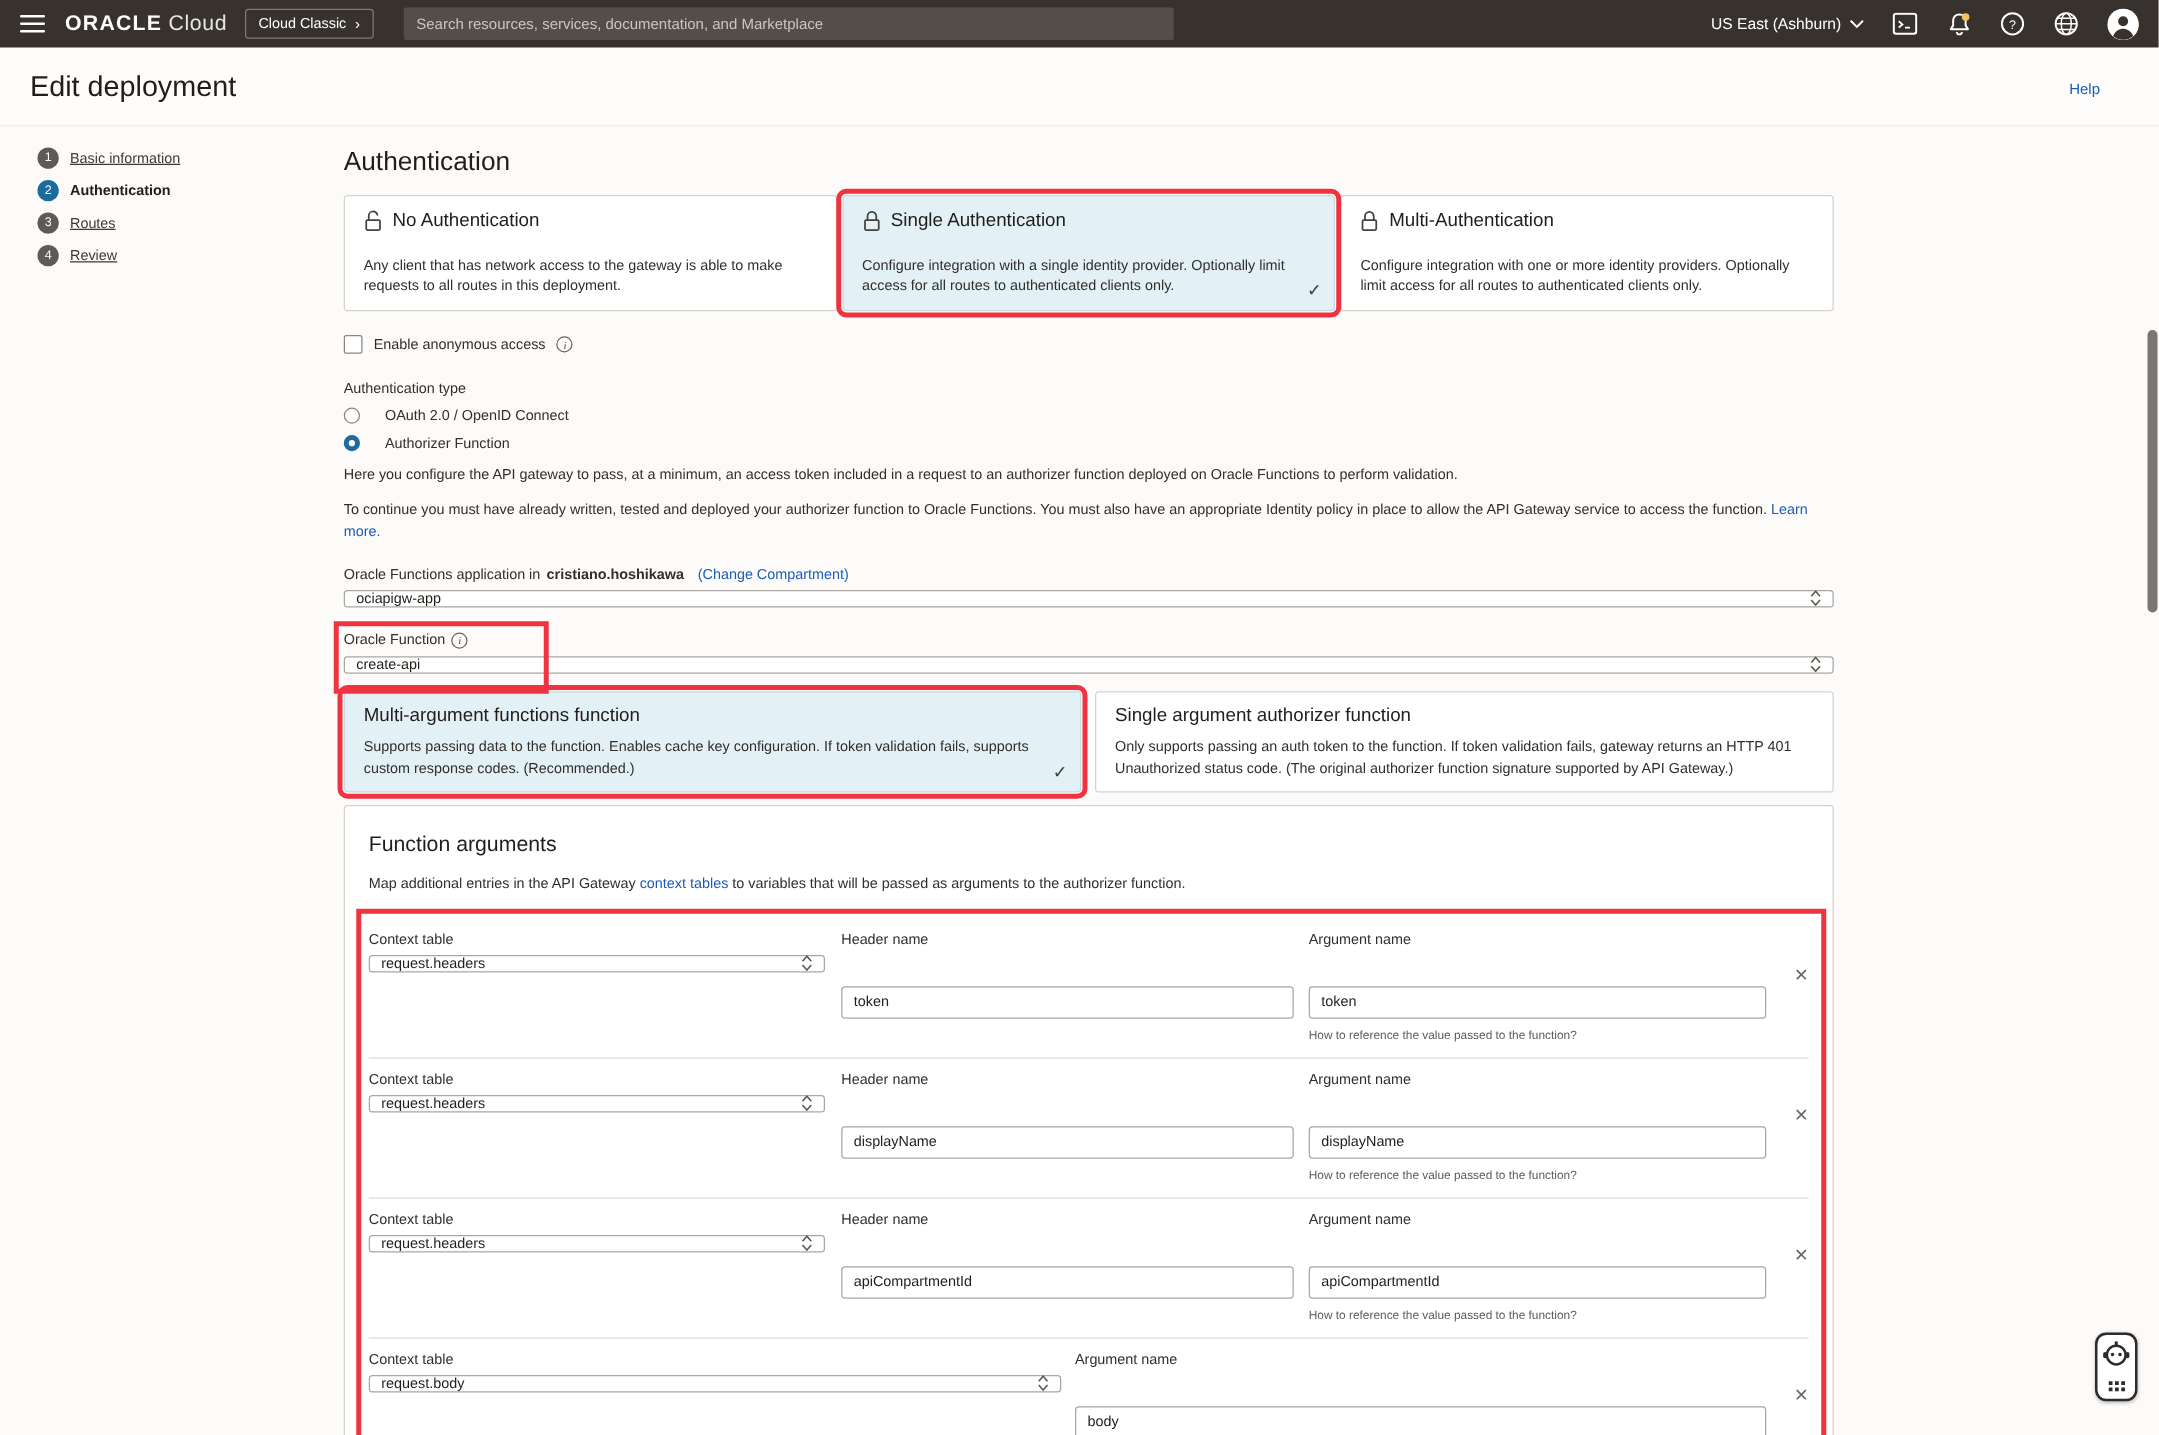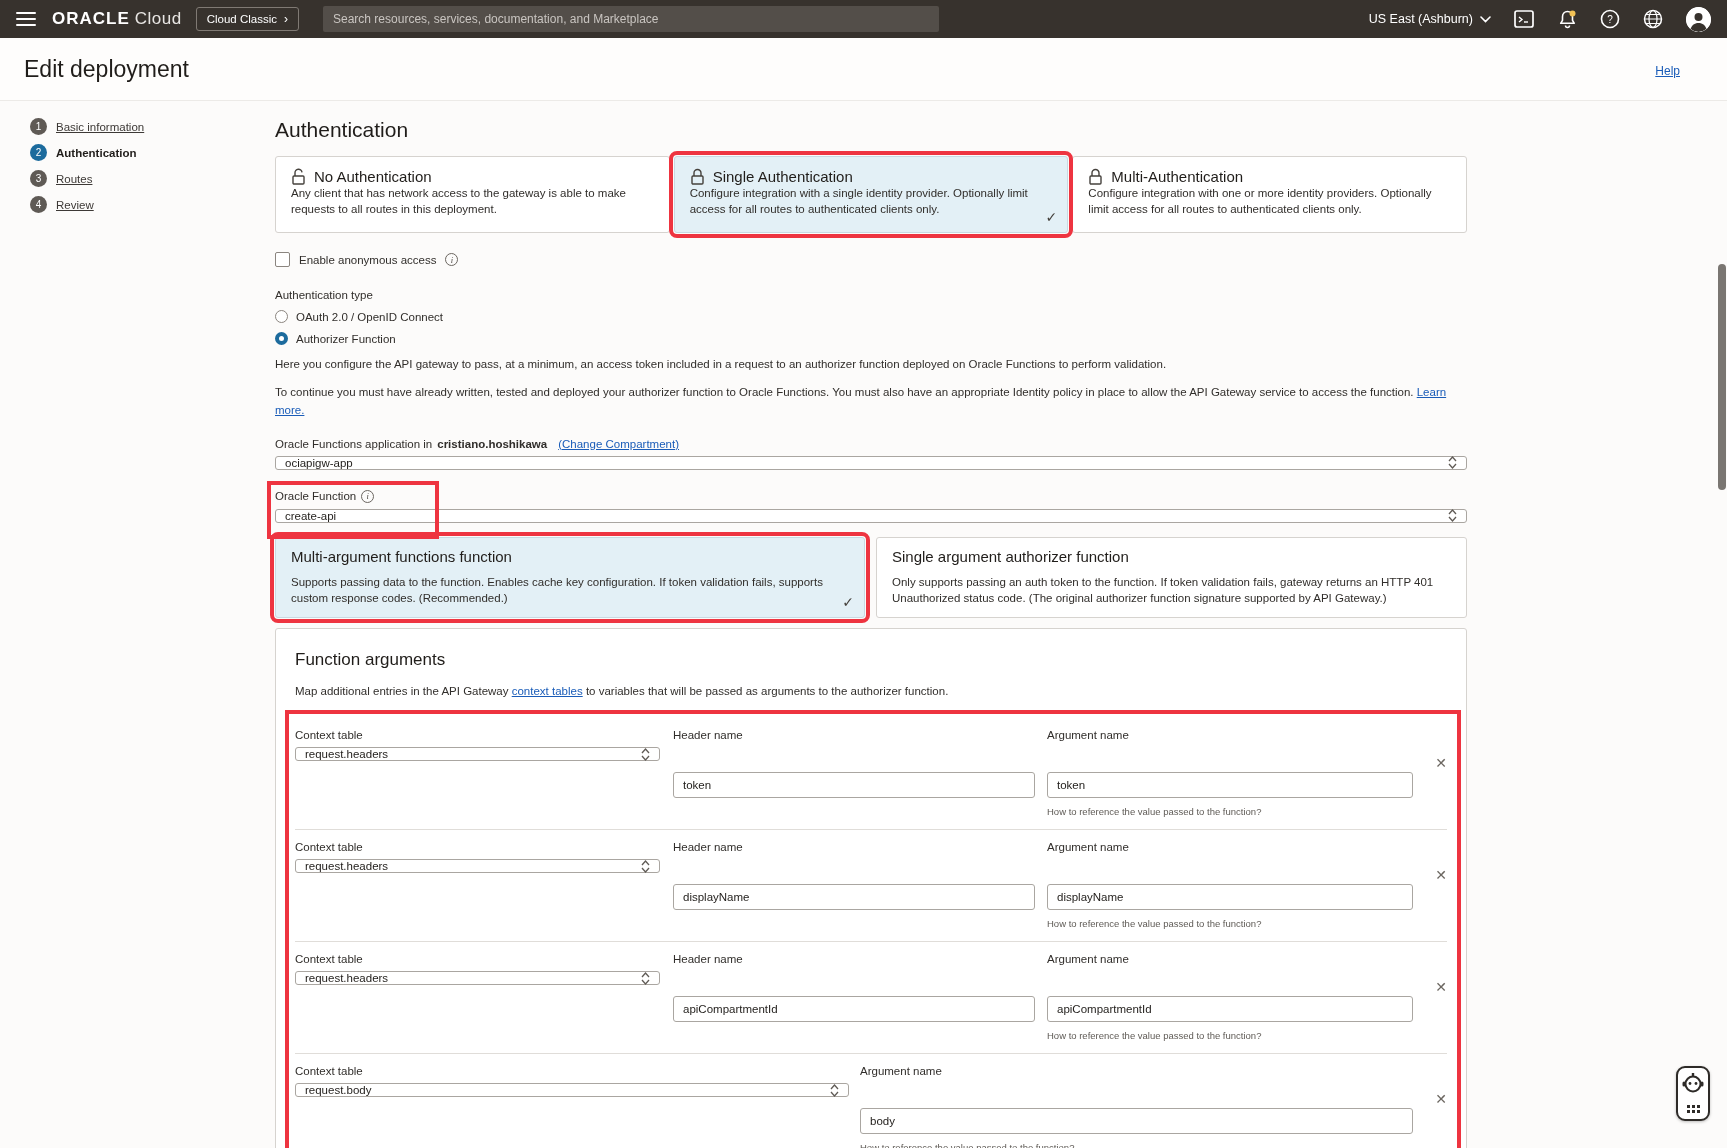--- a/index.html
+++ b/index.html
@@ -21,45 +21,45 @@
   .search-wrap input { width:100%; height:26px; background:#534e49; border:none; border-radius:2px; color:#cfccc8; font-size:12px; padding:0 10px; font-family:inherit; outline:none; }
   .search-wrap input::placeholder { color:#c9c5c1; }
   .tb-right { margin-left:auto; display:flex; align-items:center; gap:23px; color:#fff; }
   .region { display:flex; align-items:center; gap:7px; font-size:12.5px; cursor:pointer; white-space:nowrap; }
   .tb-icon { width:20px; height:20px; display:flex; align-items:center; justify-content:center; cursor:pointer; position:relative; }
   .avatar { width:25px; height:25px; border-radius:50%; background:#fff; overflow:hidden; display:flex; align-items:center; justify-content:center; }
   
   .pagehead { height:63px; background:#fefdfc; border-bottom:1px solid #eceae7; position:relative; display:flex; align-items:center; padding-left:24px; }
   .pagehead h1 { font-size:23px; font-weight:500; color:#201d1a; }
   .help-link { position:absolute; right:47px; top:26px; font-size:12px; }
-  a.lnk, .lnk { color:#1a5cb8; text-decoration:underline; cursor:pointer; }
+  a.lnk, .lnk { color:#1a5cb8; cursor:pointer; }
   
   .steps { position:absolute; left:30px; top:118px; }
   .step { display:flex; align-items:center; gap:9px; margin-bottom:9px; }
   .step-circle { width:17px; height:17px; border-radius:50%; background:#5f5a55; color:#fff; font-size:10px; display:flex; align-items:center; justify-content:center; flex:0 0 17px; }
   .step.active .step-circle { background:#1c6b9d; }
   .step-label { font-size:11.5px; color:#3d3936; text-decoration:underline; cursor:pointer; }
   .step.active .step-label { font-weight:bold; color:#201d1a; text-decoration:none; cursor:default; }
   
   .main { margin-left:275px; width:1192px; padding-top:17px; }
   h2.sec { font-size:21px; font-weight:500; color:#201d1a; margin:0 0 14px; }
   
   .cards3 { display:flex; gap:4px; }
   .opt-card { flex:1; background:#fff; border:1px solid #d6d3cf; border-radius:3px; min-height:77px; padding:11px 15px; position:relative; cursor:pointer; }
   .opt-card.selected { background:#e3f0f6; border-color:#c8d9e2; }
   .opt-card.annotated { outline:4px solid #ee3440; outline-offset:1px; z-index:2; }
-  .opt-title { display:flex; align-items:center; gap:8px; font-size:15px; color:#201d1a; margin-bottom:0; }
+  .opt-title { display:flex; align-items:center; gap:8px; font-size:15px; color:#201d1a; margin-bottom:20px; }
   .opt-desc { font-size:11.5px; line-height:1.4; color:#312e2b; padding-right:14px; }
   .check { position:absolute; right:10px; bottom:7px; font-size:14px; color:#45413c; }
   
   .chk-row { display:flex; align-items:center; gap:9px; margin-top:19px; font-size:11.5px; }
   .checkbox { width:15px; height:15px; border:1px solid #8b857f; border-radius:2px; background:#fff; cursor:pointer; }
   .info-i { width:13px; height:13px; border:1px solid #6b6660; border-radius:50%; font-size:8.5px; font-style:italic; display:inline-flex; align-items:center; justify-content:center; color:#4c4843; font-family:"Liberation Serif",serif; }
   .ftype { margin-top:22px; font-size:11.5px; }
-  .radio-row { display:flex; align-items:center; gap:8px; margin-top:9px; cursor:pointer; }
+  .radio-row { display:flex; align-items:center; gap:20px; margin-top:9px; cursor:pointer; }
   .radio { width:13px; height:13px; border-radius:50%; border:1px solid #8b857f; background:#fff; flex:0 0 13px; }
   .radio.on { border:4px solid #1c6b9d; }
   p.body { font-size:11.5px; line-height:1.5; margin-top:11px; color:#312e2b; }
   .h2b { margin-top:28px; }
   .field-label { font-size:11.5px; margin-top:19px; display:flex; align-items:center; gap:5px; }
   .field-label b { font-weight:bold; }
   
   .select { height:14px; border:1px solid #aaa6a1; border-radius:3px; background:#fff; display:flex; align-items:center; padding:0 9px; font-size:11.5px; color:#201d1a; cursor:pointer; position:relative; }
   .select .val { flex:1; }
   .stepper { display:flex; flex-direction:column; align-items:center; line-height:0; gap:1px; }

